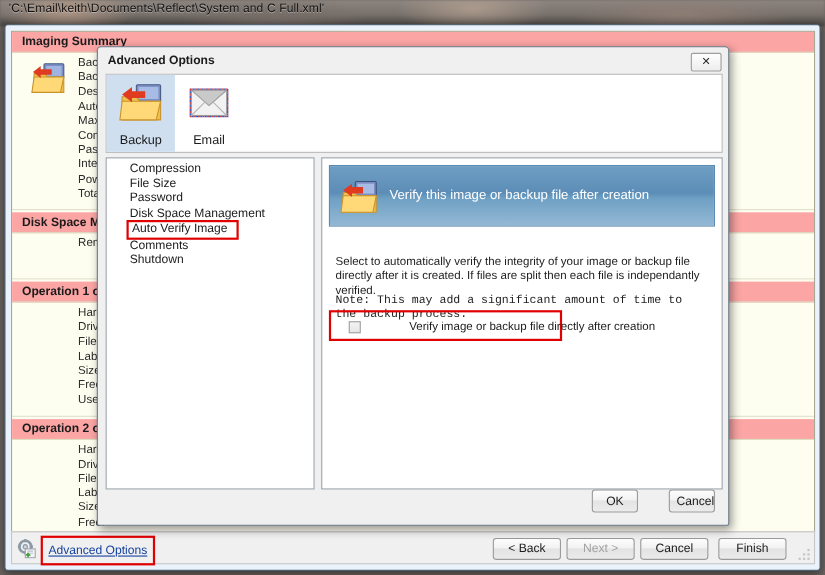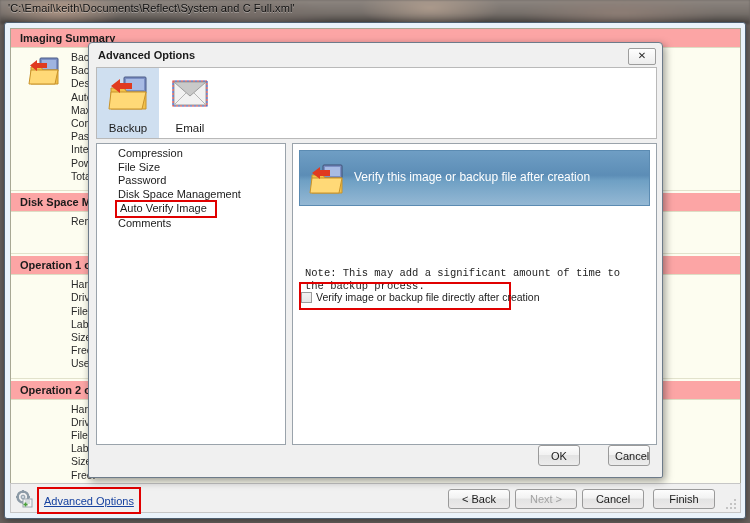--- a/index.html
+++ b/index.html
@@ -192,22 +192,22 @@
   }
   #desc1 { top: 88px; }
   #desc-note { top: 123px; font-family: Liberation Mono, monospace; }
 
   #check-box-marked {
     position: absolute; left: 6px; top: 138px;
     width: 212px; height: 28px;
     border: 2px solid #e00000;
   }
   #chk-row {
-    position: absolute; left: 0; top: 7px;
-    display: flex; align-items: center; cursor: pointer;
+    position: absolute; left: 16px; top: 7px;
+    display: flex; align-items: center; cursor: pointer; gap: 40px;
   }
   #chk {
     width: 11px; height: 11px;
     background: linear-gradient(180deg,#f3f3f3,#e6e6e6);
     border: 1px solid #9b9b9b;
     margin-right: 4px;
     flex: none;
   }
   #chk-label { font-size: 10.5px; color: #1d1d1d; white-space: nowrap; }
 
@@ -357,36 +357,38 @@
   </div>
 
   <div id="list-panel">
     <div style="padding:3px 0 0 17px">
       <div class="li">Compression</div>
       <div class="li">File Size</div>
       <div class="li">Password</div>
       <div class="li">Disk Space Management</div>
       <div class="li marked">Auto Verify Image</div>
       <div class="li">Comments</div>
+      <div class="li">Shutdown</div>
     </div>
   </div>
 
   <div id="content-panel">
 
     <div id="banner">
       <svg id="banner-ico" width="36" height="32" viewBox="0 0 36 32">
         <rect x="14" y="1" width="19" height="13" rx="1" fill="#7b8fc4" stroke="#3f5176"></rect>
         <rect x="16" y="3" width="15" height="9" fill="#a8bbe4"></rect>
         <path d="M3 11 L14 11 L16 14 L33 14 L33 29 L3 29 Z" fill="#f2c14b" stroke="#c9932a"></path>
         <path d="M3 14 L33 14 L30 29 L1 29 Z" fill="#ffd977" stroke="#c9932a"></path>
         <path d="M21 6 L11 6 L11 3 L3 9 L11 15 L11 12 L21 12 Z" fill="#e03a20"></path>
       </svg>
       <div id="banner-text">Verify this image or backup file after creation</div>
     </div>
 
+    <div class="desc" id="desc1">Select to automatically verify the integrity of your image or backup file directly after it is created. If files are split then each file is independantly verified.</div>
     <div class="desc" id="desc-note">Note: This may add a significant amount of time to the backup process.</div>
 
     <div id="check-box-marked">
       <div id="chk-row">
         <span id="chk"></span>
         <span id="chk-label">Verify image or backup file directly after creation</span>
       </div>
     </div>
   </div>
 

